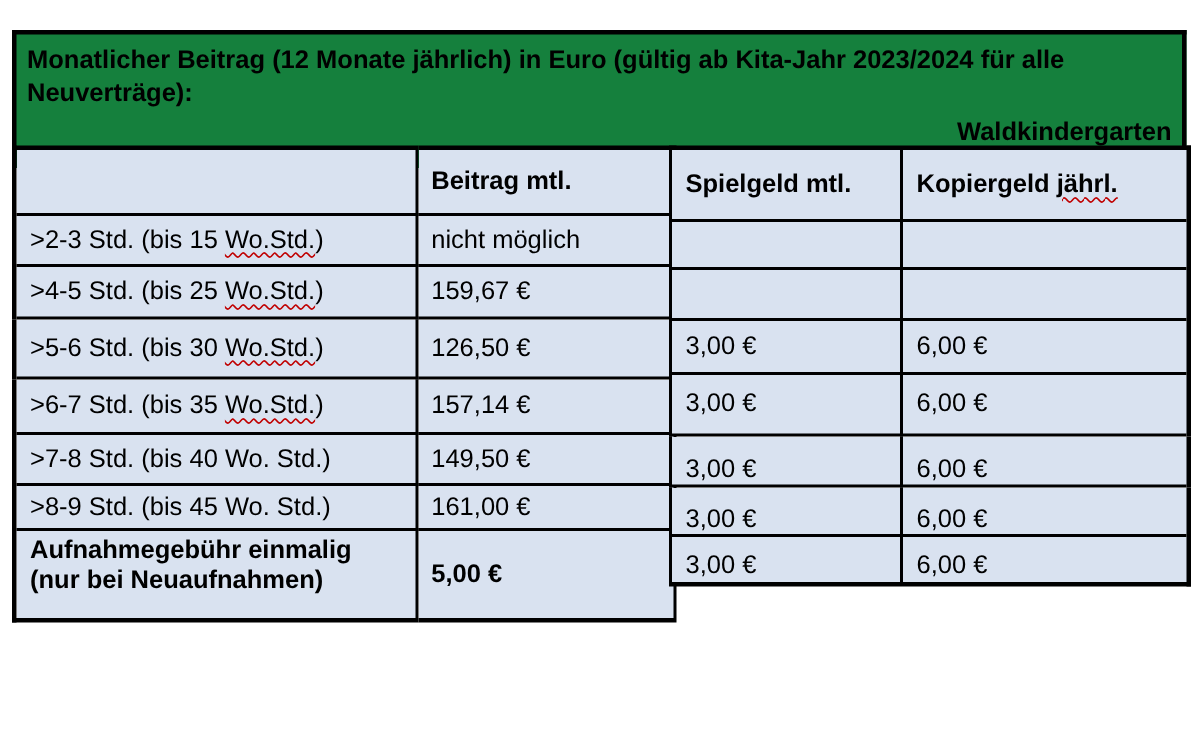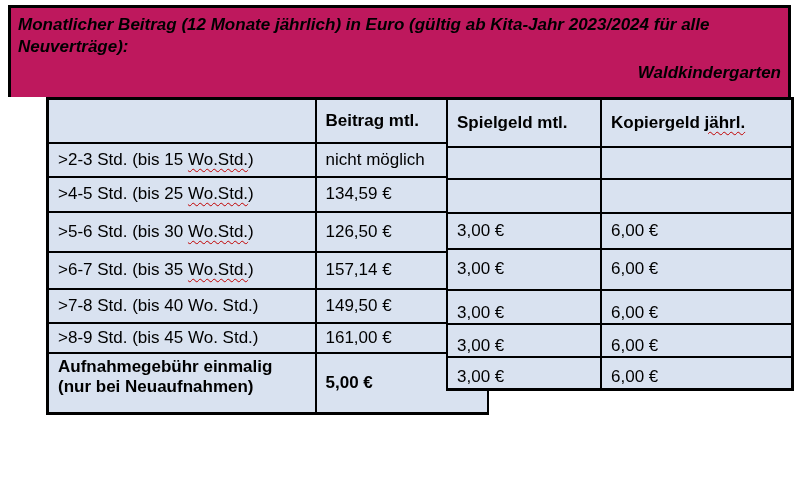--- a/index.html
+++ b/index.html
@@ -4,34 +4,34 @@
 <style>
   html,body{margin:0;padding:0;}
   body{
     width:801px;height:490px;background:#ffffff;
     font-family:"Liberation Sans","DejaVu Sans",sans-serif;
     font-size:17px;color:#000;
   }
   .page{position:relative;width:801px;height:490px;background:#fff;overflow:hidden;}
 
   .title-band{
-    position:absolute;left:8px;top:5px;width:783px;height:92px;
-    box-sizing:border-box;background:#be185d;
+    position:absolute;left:8px;top:20px;width:783px;height:92px;
+    box-sizing:border-box;background:#15803d;
     border:3px solid #000;border-bottom:none;
-    padding:6px 7px 0 7px;font-weight:bold;line-height:22px;font-style:italic;
+    padding:6px 7px 0 7px;font-weight:bold;line-height:22px;
   }
   .subtitle{text-align:right;margin-top:4px;font-weight:bold;}
 
   table.tbl{position:absolute;border-collapse:collapse;table-layout:fixed;}
   .tbl td{
     background:#d9e2f0;border:2px solid #000;
     padding:0 6px 0 9px;vertical-align:middle;overflow:hidden;
     white-space:nowrap;
   }
-  .tbl.left{left:8px;top:97px;width:440px;margin-left:38px;}
+  .tbl.left{left:8px;top:97px;width:440px;}
   .tbl.right{left:446px;top:97px;width:345px;}
 
   .tbl.left td:first-child{border-left:3px solid #000;}
   .tbl.left tr:first-child td{border-top:3px solid #000;}
   .tbl.left tr:last-child td{border-bottom:3px solid #000;}
   .tbl.right td:last-child{border-right:3px solid #000;}
   .tbl.right tr:first-child td{border-top:3px solid #000;}
   .tbl.right tr:last-child td{border-bottom:3px solid #000;}
 
   tr.hdr td{font-weight:bold;}
@@ -68,21 +68,21 @@
       <tr class="hdr" style="height:44px">
         <td></td>
         <td>Beitrag mtl.</td>
       </tr>
       <tr style="height:34px">
         <td><span>&gt;2-3 Std. (bis 15 </span><span class="wavy">Wo.Std.</span><span>)</span></td>
         <td>nicht möglich</td>
       </tr>
       <tr style="height:35px">
         <td><span>&gt;4-5 Std. (bis 25 </span><span class="wavy">Wo.Std.</span><span>)</span></td>
-        <td>134,59 €</td>
+        <td>159,67 €</td>
       </tr>
       <tr style="height:40px">
         <td><span>&gt;5-6 Std. (bis 30 </span><span class="wavy">Wo.Std.</span><span>)</span></td>
         <td>126,50 €</td>
       </tr>
       <tr style="height:37px">
         <td><span>&gt;6-7 Std. (bis 35 </span><span class="wavy">Wo.Std.</span><span>)</span></td>
         <td>157,14 €</td>
       </tr>
       <tr style="height:34px">

